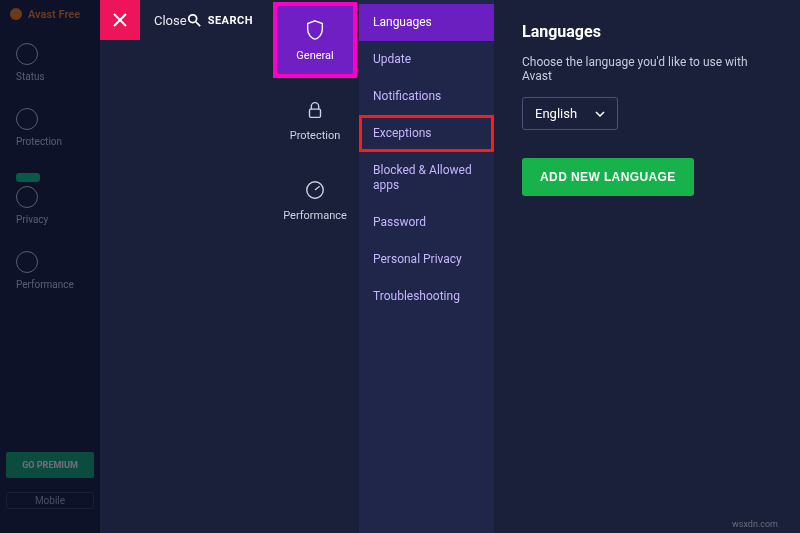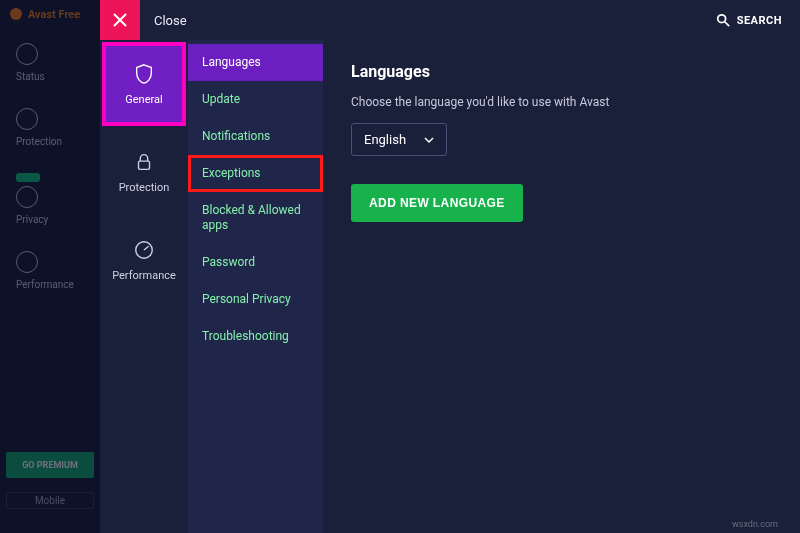--- a/index.html
+++ b/index.html
@@ -10,35 +10,35 @@
   .backdrop { position:absolute; left:0; top:0; width:100px; height:533px; background:#0b0f22; opacity:0.38; z-index:1; }
   .backdrop .logo { display:flex; align-items:flex-start; gap:6px; padding:8px 10px; color:#ff7800; font-size:11px; font-weight:600; }
   .backdrop .logo .dot { width:12px; height:12px; border-radius:50%; background:#ff7800; }
   .backdrop .navitem { display:flex; flex-direction:column; gap:6px; padding:14px 0 12px 16px; font-size:10px; color:#c9ccdb; }
   .backdrop .navitem .ic { width:22px; height:22px; border:1.5px solid #c9ccdb; border-radius:50%; }
   .backdrop .navitem.new::before { content:""; display:block; width:24px; height:9px; background:#00c770; border-radius:3px; margin-bottom:-2px; }
   .backdrop .premium { margin:150px 6px 0 6px; background:#00a65a; color:#fff; font-size:9px; font-weight:700; text-align:center; padding:8px 4px; border-radius:2px; }
   .backdrop .mobile { margin:14px 6px 0 6px; color:#9fa4bd; font-size:10px; text-align:center; padding:2px 0; border:1px solid #2a2f4d; border-radius:3px; }
 
   
-  .panel { position:absolute; left:100px; top:0; right:0; bottom:0; background:#1a1f3a; z-index:2; display:flex; flex-direction:column; }
+  .panel { position:absolute; left:100px; top:0; right:0; bottom:0; background:#1a1f3a; z-index:2; display:flex; }
   .topbar { height:40px; display:flex; align-items:center; background:#1a1f3a; }
   .closebtn { width:40px; height:40px; background:#ed1459; display:flex; align-items:center; justify-content:center; cursor:pointer; }
   .closebtn svg { width:14px; height:14px; }
   .closelbl { margin-left:14px; font-size:13px; color:#e9eaf2; }
   .search { margin-left:auto; margin-right:18px; display:flex; align-items:center; gap:7px; font-size:11px; font-weight:700; letter-spacing:0.5px; color:#fff; cursor:pointer; }
   .search .sicon { width:14px; height:14px; }
 
   .body { flex:1; display:flex; }
   .col1 { width:88px; background:#1a1f3a; display:flex; flex-direction:column; align-items:stretch; }
-  .tab1 { display:flex; flex-direction:column; align-items:center; justify-content:center; gap:8px; height:76px; margin:6px 6px 6px 6px; font-size:11px; color:#cfd2e4; cursor:pointer; }
+  .tab1 { display:flex; flex-direction:column; align-items:center; justify-content:center; gap:8px; height:68px; margin:6px 6px 6px 6px; font-size:11px; color:#cfd2e4; cursor:pointer; }
   .tab1.active { background:#6f1fc3; color:#fff; outline:4px solid #ff00c3; }
   .tab1 .ic { width:22px; height:22px; }
   .col2 { width:135px; background:#20264a; padding-top:4px; }
-  .tab2 { padding:11px 14px; font-size:12px; color:#86efac; cursor:pointer; line-height:1.25; }
+  .tab2 { padding:11px 14px; font-size:12px; color:#c4b5fd; cursor:pointer; line-height:1.25; }
   .tab2.sel { background:#6b1fc0; color:#fff; }
   .tab2.hl { outline:3px solid #ff1a1a; outline-offset:-3px; }
   .main { flex:1; padding:22px 28px; background:#1a1f3a; }
   .h1 { font-size:16px; font-weight:700; margin-bottom:14px; }
   .sub { font-size:12px; color:#c7cadc; margin-bottom:14px; }
   .select { display:inline-flex; align-items:center; gap:18px; border:1px solid #4a5078; border-radius:3px; padding:8px 12px; font-size:13px; color:#fff; cursor:pointer; min-width:90px; justify-content:space-between; }
   .select .chev { width:10px; height:10px; }
   .addbtn { margin-top:28px; display:inline-block; background:#17b24b; color:#fff; font-size:12px; font-weight:700; letter-spacing:0.4px; padding:12px 18px; border:none; border-radius:3px; cursor:pointer; }
 
   .watermark { position:absolute; right:22px; bottom:4px; font-size:9px; color:#6a6d7f; z-index:3; }

